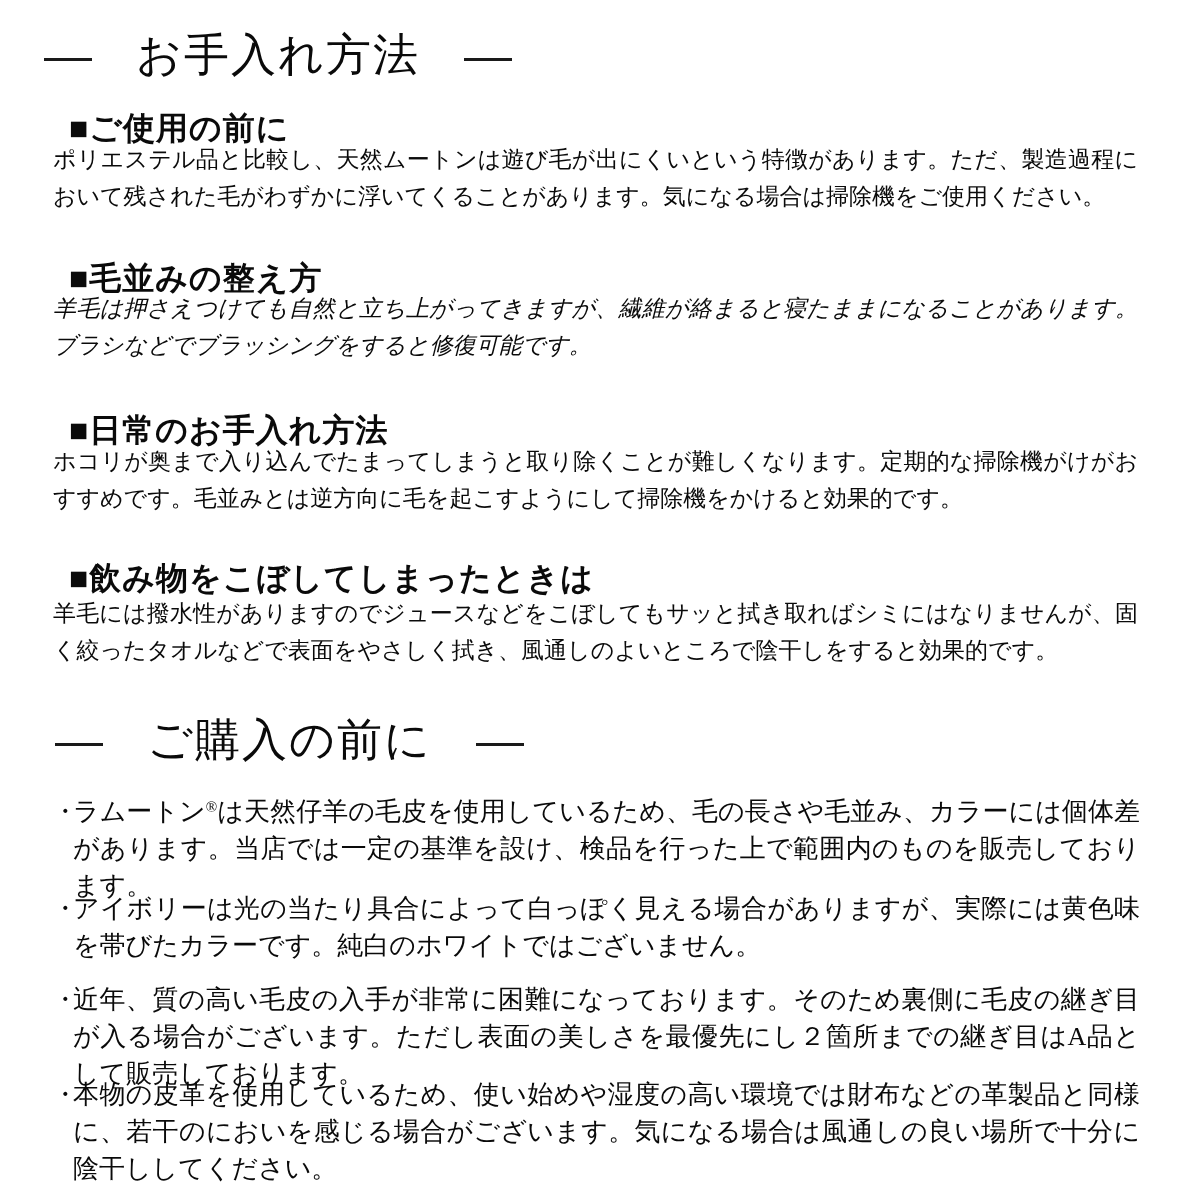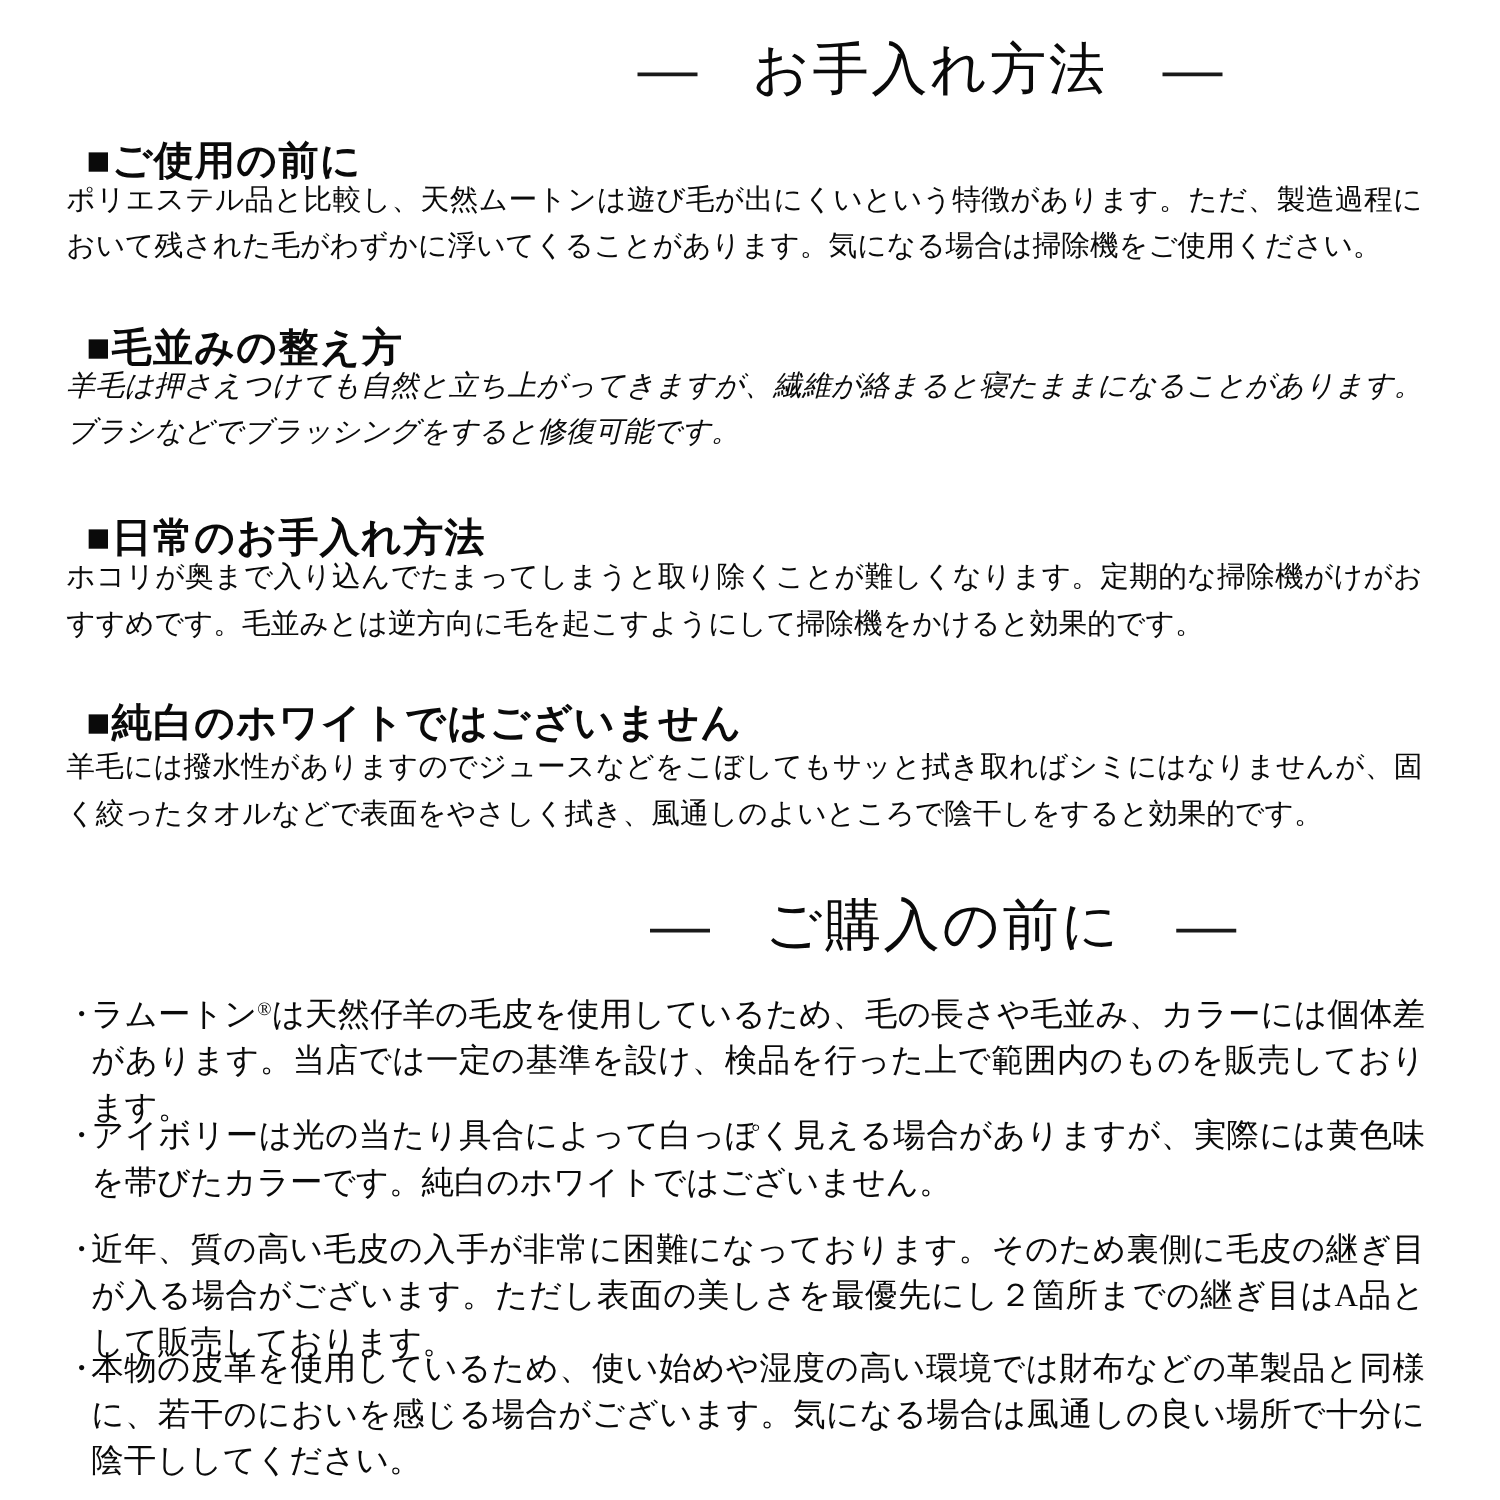--- a/index.html
+++ b/index.html
@@ -14,21 +14,21 @@
     overflow: hidden;
     font-family: "Liberation Serif", "DejaVu Serif", serif;
     color: #0a0a0a;
   }
   .doc { position: absolute; inset: 0; }
 
   .main-title {
     position: absolute;
     left: 0;
     width: 1022px;
-    text-align: right;
+    text-align: left;
     font-size: 45px;
     line-height: 52px;
     letter-spacing: 2px;
     white-space: nowrap;
     color: #0a0a0a;
   }
   .t1 { top: 29px; }
   .t2 { top: 714px; padding-left: 11px; }
 
   .dash {
@@ -112,21 +112,21 @@
 
   <h2 class="sec-h h1">■ご使用の前に</h2>
   <p class="sec-p p1">ポリエステル品と比較し、天然ムートンは遊び毛が出にくいという特徴があります。ただ、製造過程において残された毛がわずかに浮いてくることがあります。気になる場合は掃除機をご使用ください。</p>
 
   <h2 class="sec-h h2">■毛並みの整え方</h2>
   <p class="sec-p p2">羊毛は押さえつけても自然と立ち上がってきますが、繊維が絡まると寝たままになることがあります。ブラシなどでブラッシングをすると修復可能です。</p>
 
   <h2 class="sec-h h3">■日常のお手入れ方法</h2>
   <p class="sec-p p3">ホコリが奥まで入り込んでたまってしまうと取り除くことが難しくなります。定期的な掃除機がけがおすすめです。毛並みとは逆方向に毛を起こすようにして掃除機をかけると効果的です。</p>
 
-  <h2 class="sec-h h4">■純白のホワイトではございません</h2>
+  <h2 class="sec-h h4">■飲み物をこぼしてしまったときは</h2>
   <p class="sec-p p4">羊毛には撥水性がありますのでジュースなどをこぼしてもサッと拭き取ればシミにはなりませんが、固く絞ったタオルなどで表面をやさしく拭き、風通しのよいところで陰干しをすると効果的です。</p>
 
   <div class="main-title t2">
     <span class="dash"></span><span>ご購入の前に</span><span class="dash"></span>
   </div>
 
   <p class="bullet b1">
     <span class="marker">・</span><span>ラムートン</span><sup class="reg">®</sup><span>は天然仔羊の毛皮を使用しているため、毛の長さや毛並み、カラーには個体差があります。当店では一定の基準を設け、検品を行った上で範囲内のものを販売しております。</span>
   </p>
 

